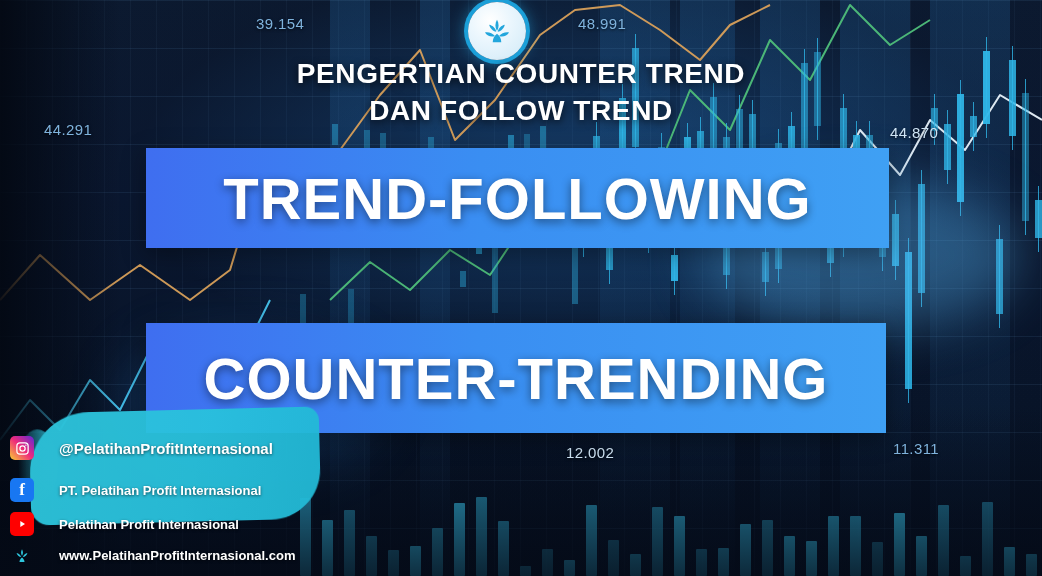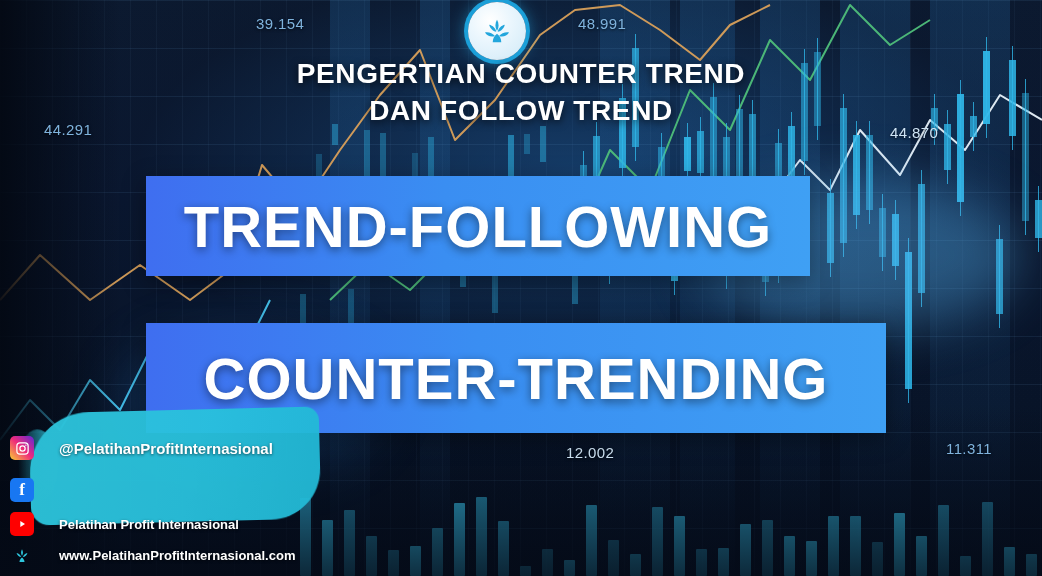--- a/index.html
+++ b/index.html
@@ -44,21 +44,21 @@
     font-weight:bold;font-size:28px;letter-spacing:.6px;line-height:1.32;
     text-shadow:0 2px 8px rgba(0,0,0,.75);
   }
   
   .band{
     position:absolute;display:flex;align-items:center;justify-content:center;
     color:#ffffff;font-weight:bold;letter-spacing:1px;
     text-shadow:0 3px 10px rgba(0,0,0,.45);
   }
   #band1{
-    left:146px;top:176px;width:664px;height:100px;font-size:58px;
+    left:146px;top:148px;width:743px;height:100px;font-size:58px;
     background:linear-gradient(90deg,#3f6ef0 0%,#3a8ef2 45%,#3fa0f4 100%);
     box-shadow:0 6px 22px rgba(0,0,0,.35);
   }
   #band2{
     left:146px;top:323px;width:740px;height:110px;font-size:58px;
     background:linear-gradient(90deg,#3f6ef0 0%,#3a8ef2 45%,#3fa0f4 100%);
     box-shadow:0 6px 22px rgba(0,0,0,.35);
   }
   #vs{
     position:absolute;left:0;right:0;top:238px;text-align:center;
@@ -302,21 +302,21 @@
 
   <div class="dimLeft"></div>
   <div class="dimBottom"></div>
 
   <div id="pricelabels">
       <div class="priceTag" style="left: 256px; top: 15px;">39.154</div>
       <div class="priceTag" style="left: 578px; top: 15px;">48.991</div>
       <div class="priceTag" style="left: 44px; top: 121px;">44.291</div>
       <div class="priceTag bright" style="left: 890px; top: 124px;">44.870</div>
       <div class="priceTag bright" style="left: 566px; top: 444px;">12.002</div>
-      <div class="priceTag" style="left: 946px; top: 440px;">11.311</div>
+      <div class="priceTag" style="left: 893px; top: 440px;">11.311</div>
     </div>
 
   <div id="logo">
     <svg width="34" height="34" viewBox="0 0 48 48" aria-hidden="true">
       <g fill="#23a6dc">
         <path d="M24 8c3 5 3 11 0 16-3-5-3-11 0-16z"></path>
         <path d="M13 15c5 1 9 5 10 10-5-1-9-5-10-10z"></path>
         <path d="M35 15c-5 1-9 5-10 10 5-1 9-5 10-10z"></path>
         <path d="M7 26c5-1 11 1 14 5-5 2-11 0-14-5z"></path>
         <path d="M41 26c-5-1-11 1-14 5 5 2 11 0 14-5z"></path>
@@ -345,20 +345,21 @@
         <rect x="3" y="3" width="18" height="18" rx="5"></rect>
           <circle cx="12" cy="12" r="4.2"></circle>
           <circle cx="17.4" cy="6.6" r="1.1" fill="#fff" stroke="none"></circle>
       </svg>
     </span>
     <span class="stext">@PelatihanProfitInternasional</span>
   </div>
 
   <div class="social" id="s2">
     <span class="sico">f</span>
+    <span class="stext">PT. Pelatihan Profit Internasional</span>
   </div>
 
   <div class="social" id="s3">
     <span class="sico">
       <svg width="16" height="12" viewBox="0 0 24 18">
           <rect width="24" height="18" rx="5" fill="#ff0000"></rect>
           <polygon points="9.5,4.5 16.5,9 9.5,13.5" fill="#fff"></polygon>
         </svg>
     </span>
     <span class="stext">Pelatihan Profit Internasional</span>

